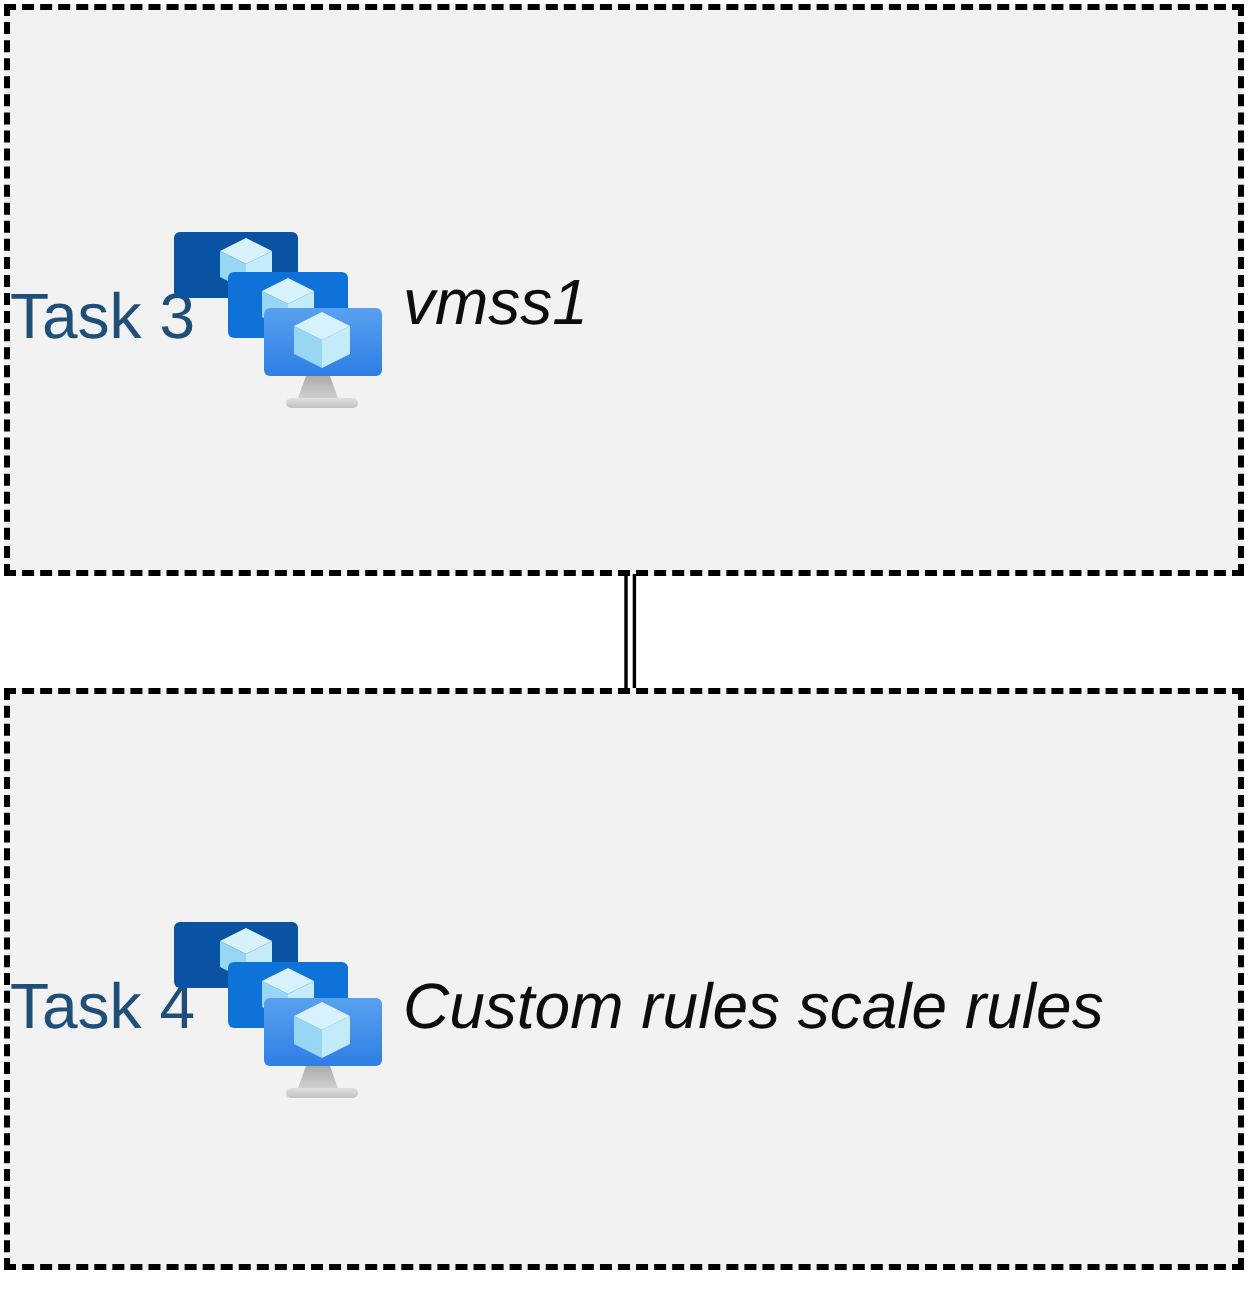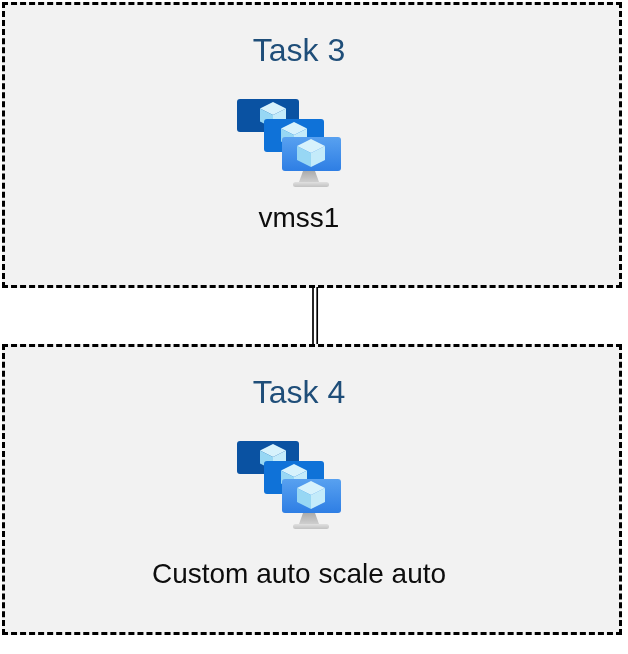--- a/index.html
+++ b/index.html
@@ -12,21 +12,21 @@
     overflow: hidden;
   }
   .task-box {
     position: absolute;
     left: 2px;
     width: 620px;
     box-sizing: border-box;
     background: #f2f2f2;
     border: 3px dashed #000000;
     display: flex;
-    flex-direction: column;
+    flex-direction: row;
     align-items: center;
     padding-right: 26px;
   }
   .task-box.top { top: 2px; height: 286px; }
   .task-box.bottom { top: 344px; height: 291px; }
   .task-title {
     margin-top: 26px;
     font-size: 32px;
     line-height: 38px;
     color: #1f4e79;
@@ -34,25 +34,26 @@
   }
   .icon-wrap {
     margin-top: 30px;
     width: 104px;
     height: 88px;
     transform: translateX(-10px);
     flex: 0 0 auto;
   }
   .caption {
     margin-top: 12px;
-    font-size: 28px;
+    font-size: 32px;
     line-height: 38px;
     color: #0d0d0d;
     text-align: right;
     white-space: nowrap;
+    font-style: italic;
   }
   .task-box.bottom .caption { margin-top: 26px; }
   .connector {
     position: absolute;
     left: 303px;
     top: 287px;
     width: 24px;
     height: 73px;
   }
   .hidden-defs { position: absolute; width: 0; height: 0; overflow: hidden; }
@@ -124,17 +125,17 @@
         <polygon points="70,29.5 57,36 57,49 70,42.5" fill="#c4ebfa"></polygon>
         <polygon points="66,72 78,72 82,83 62,83" fill="url(#gStand)"></polygon>
         <rect x="56" y="83" width="36" height="5" rx="2.5" fill="url(#gBase)"></rect>
         <rect x="45" y="38" width="59" height="34" rx="3" fill="url(#gFront)"></rect>
         <polygon points="74,40 88,47 74,54 60,47" fill="#d7f2fc"></polygon>
         <polygon points="60,47 74,54 74,68 60,61" fill="#97d7f4"></polygon>
         <polygon points="88,47 74,54 74,68 88,61" fill="#c4ebfa"></polygon>
       </svg>
     </div>
     <div class="caption">
-      <div>Custom auto scale auto</div>
+      <div>Custom rules scale rules</div>
     </div>
   </div>
 
 </div>
 
 </body></html>

